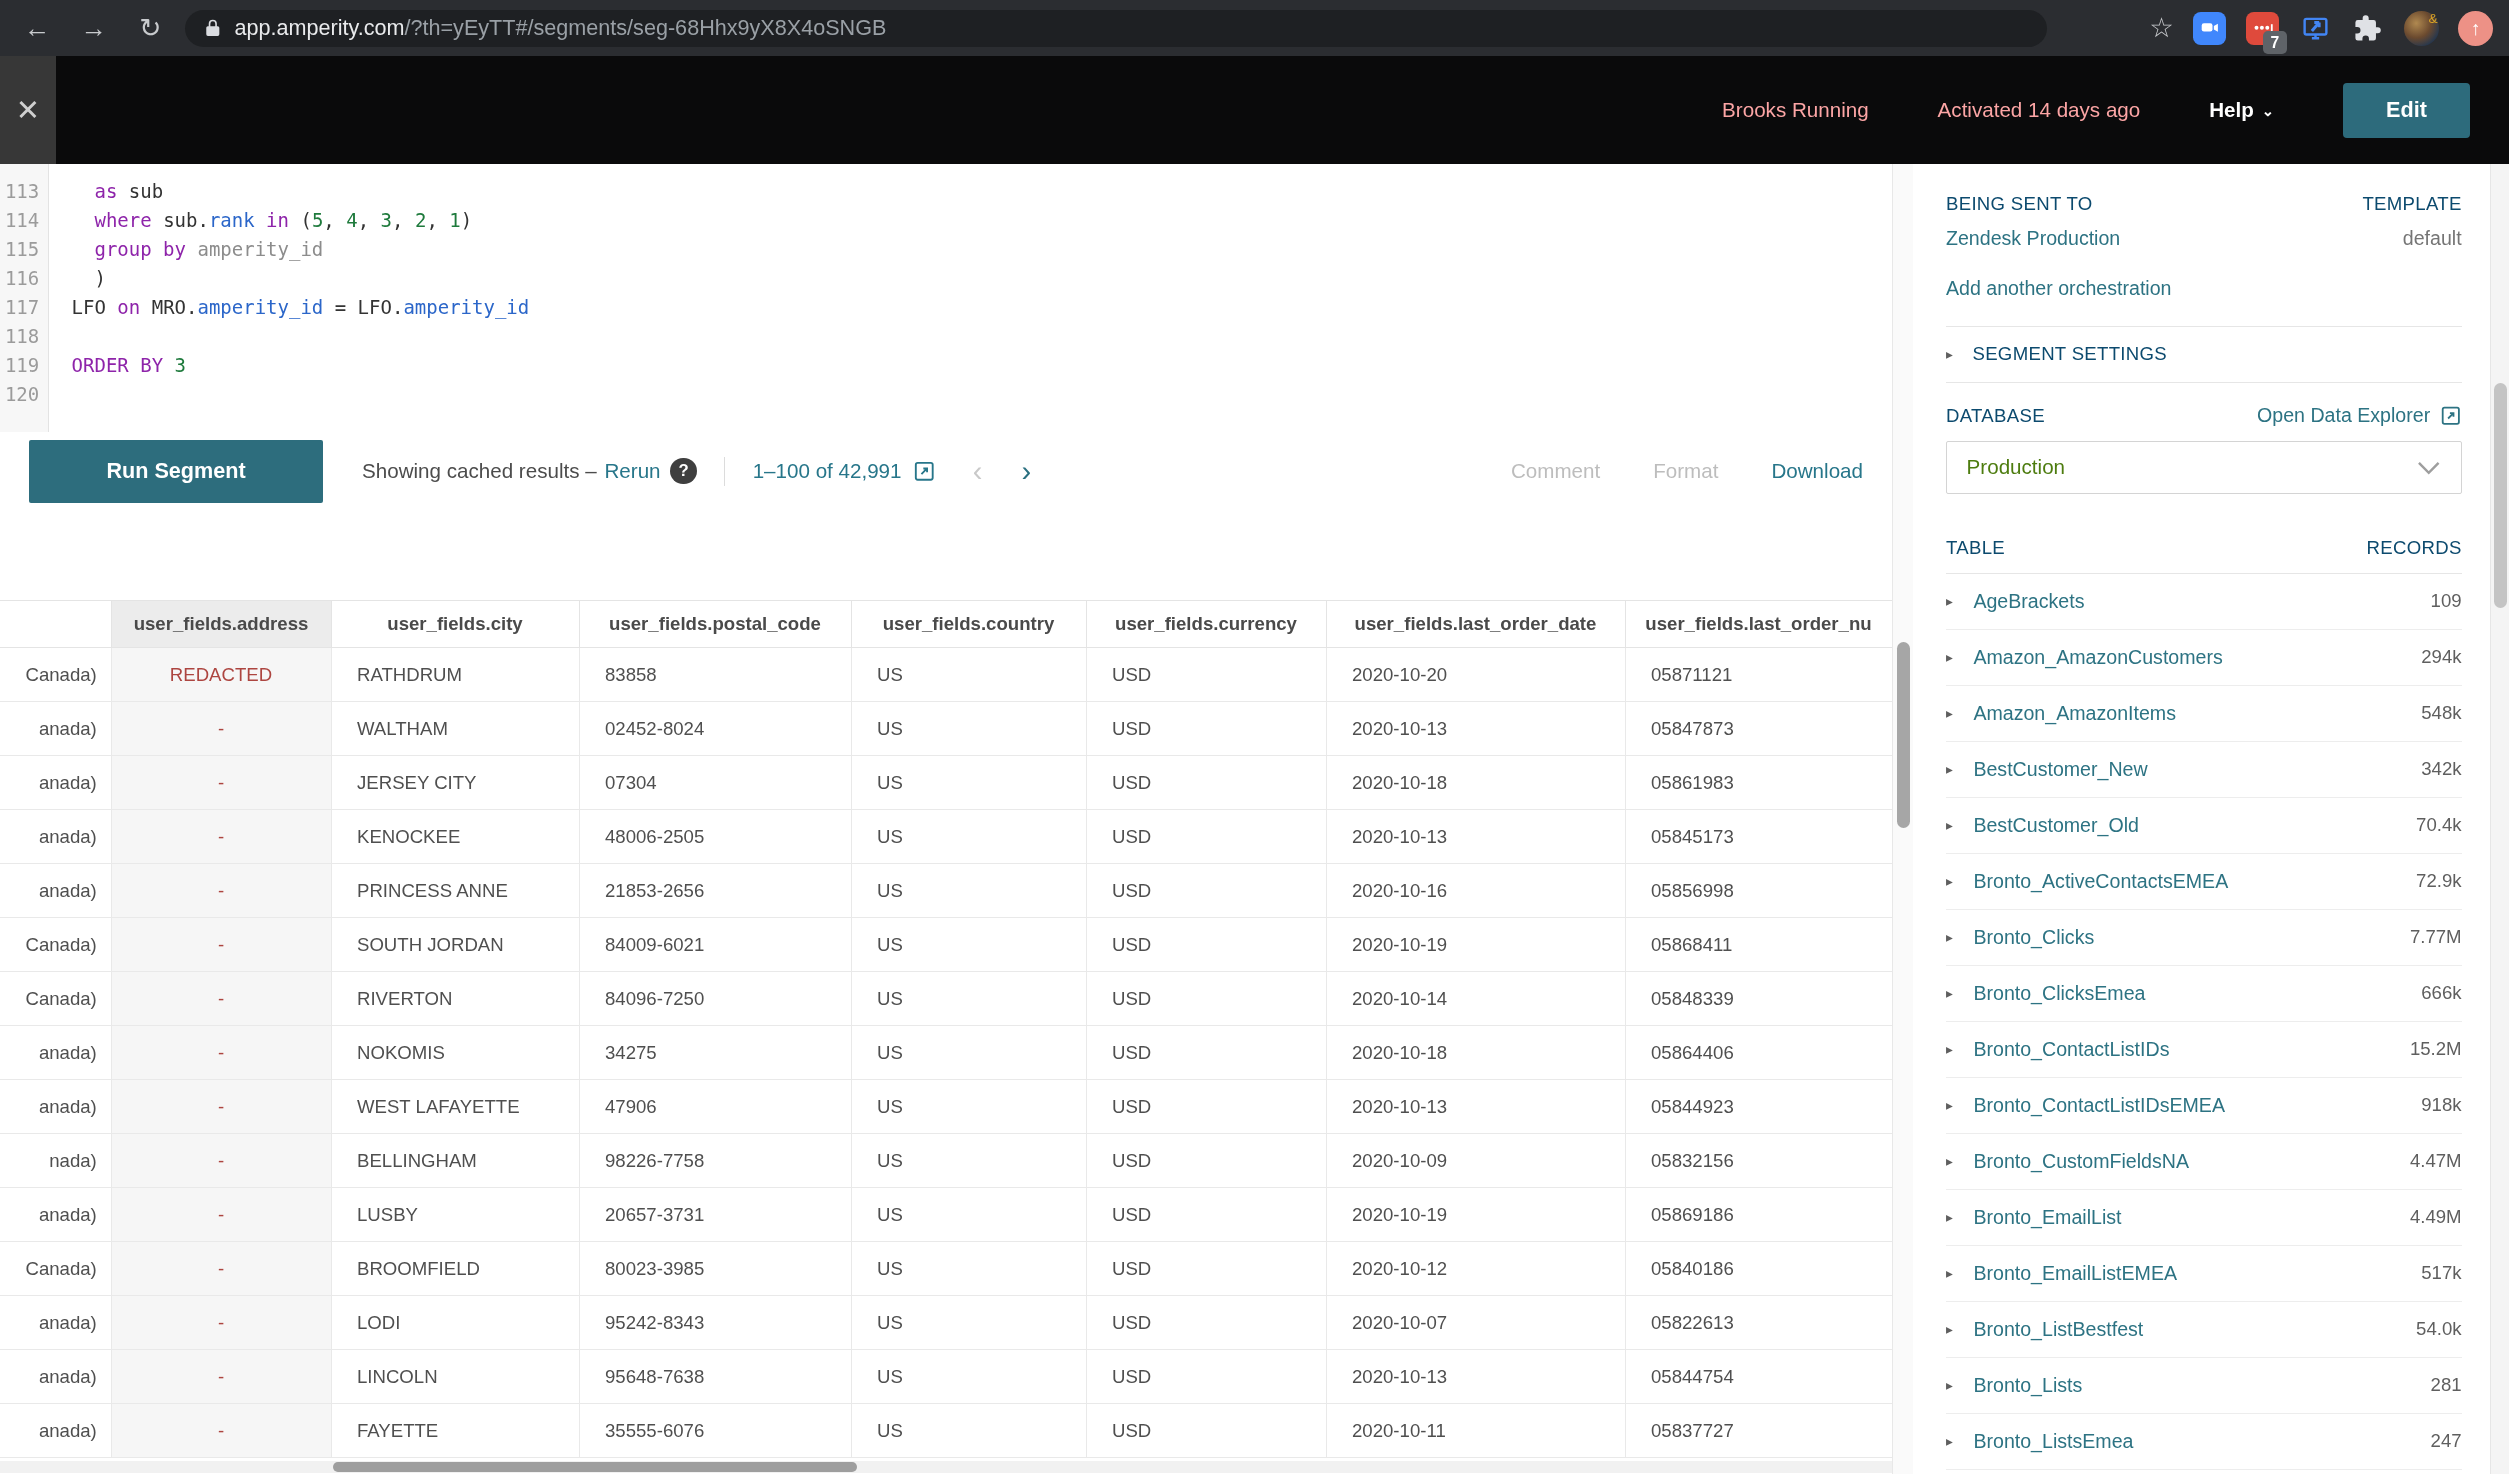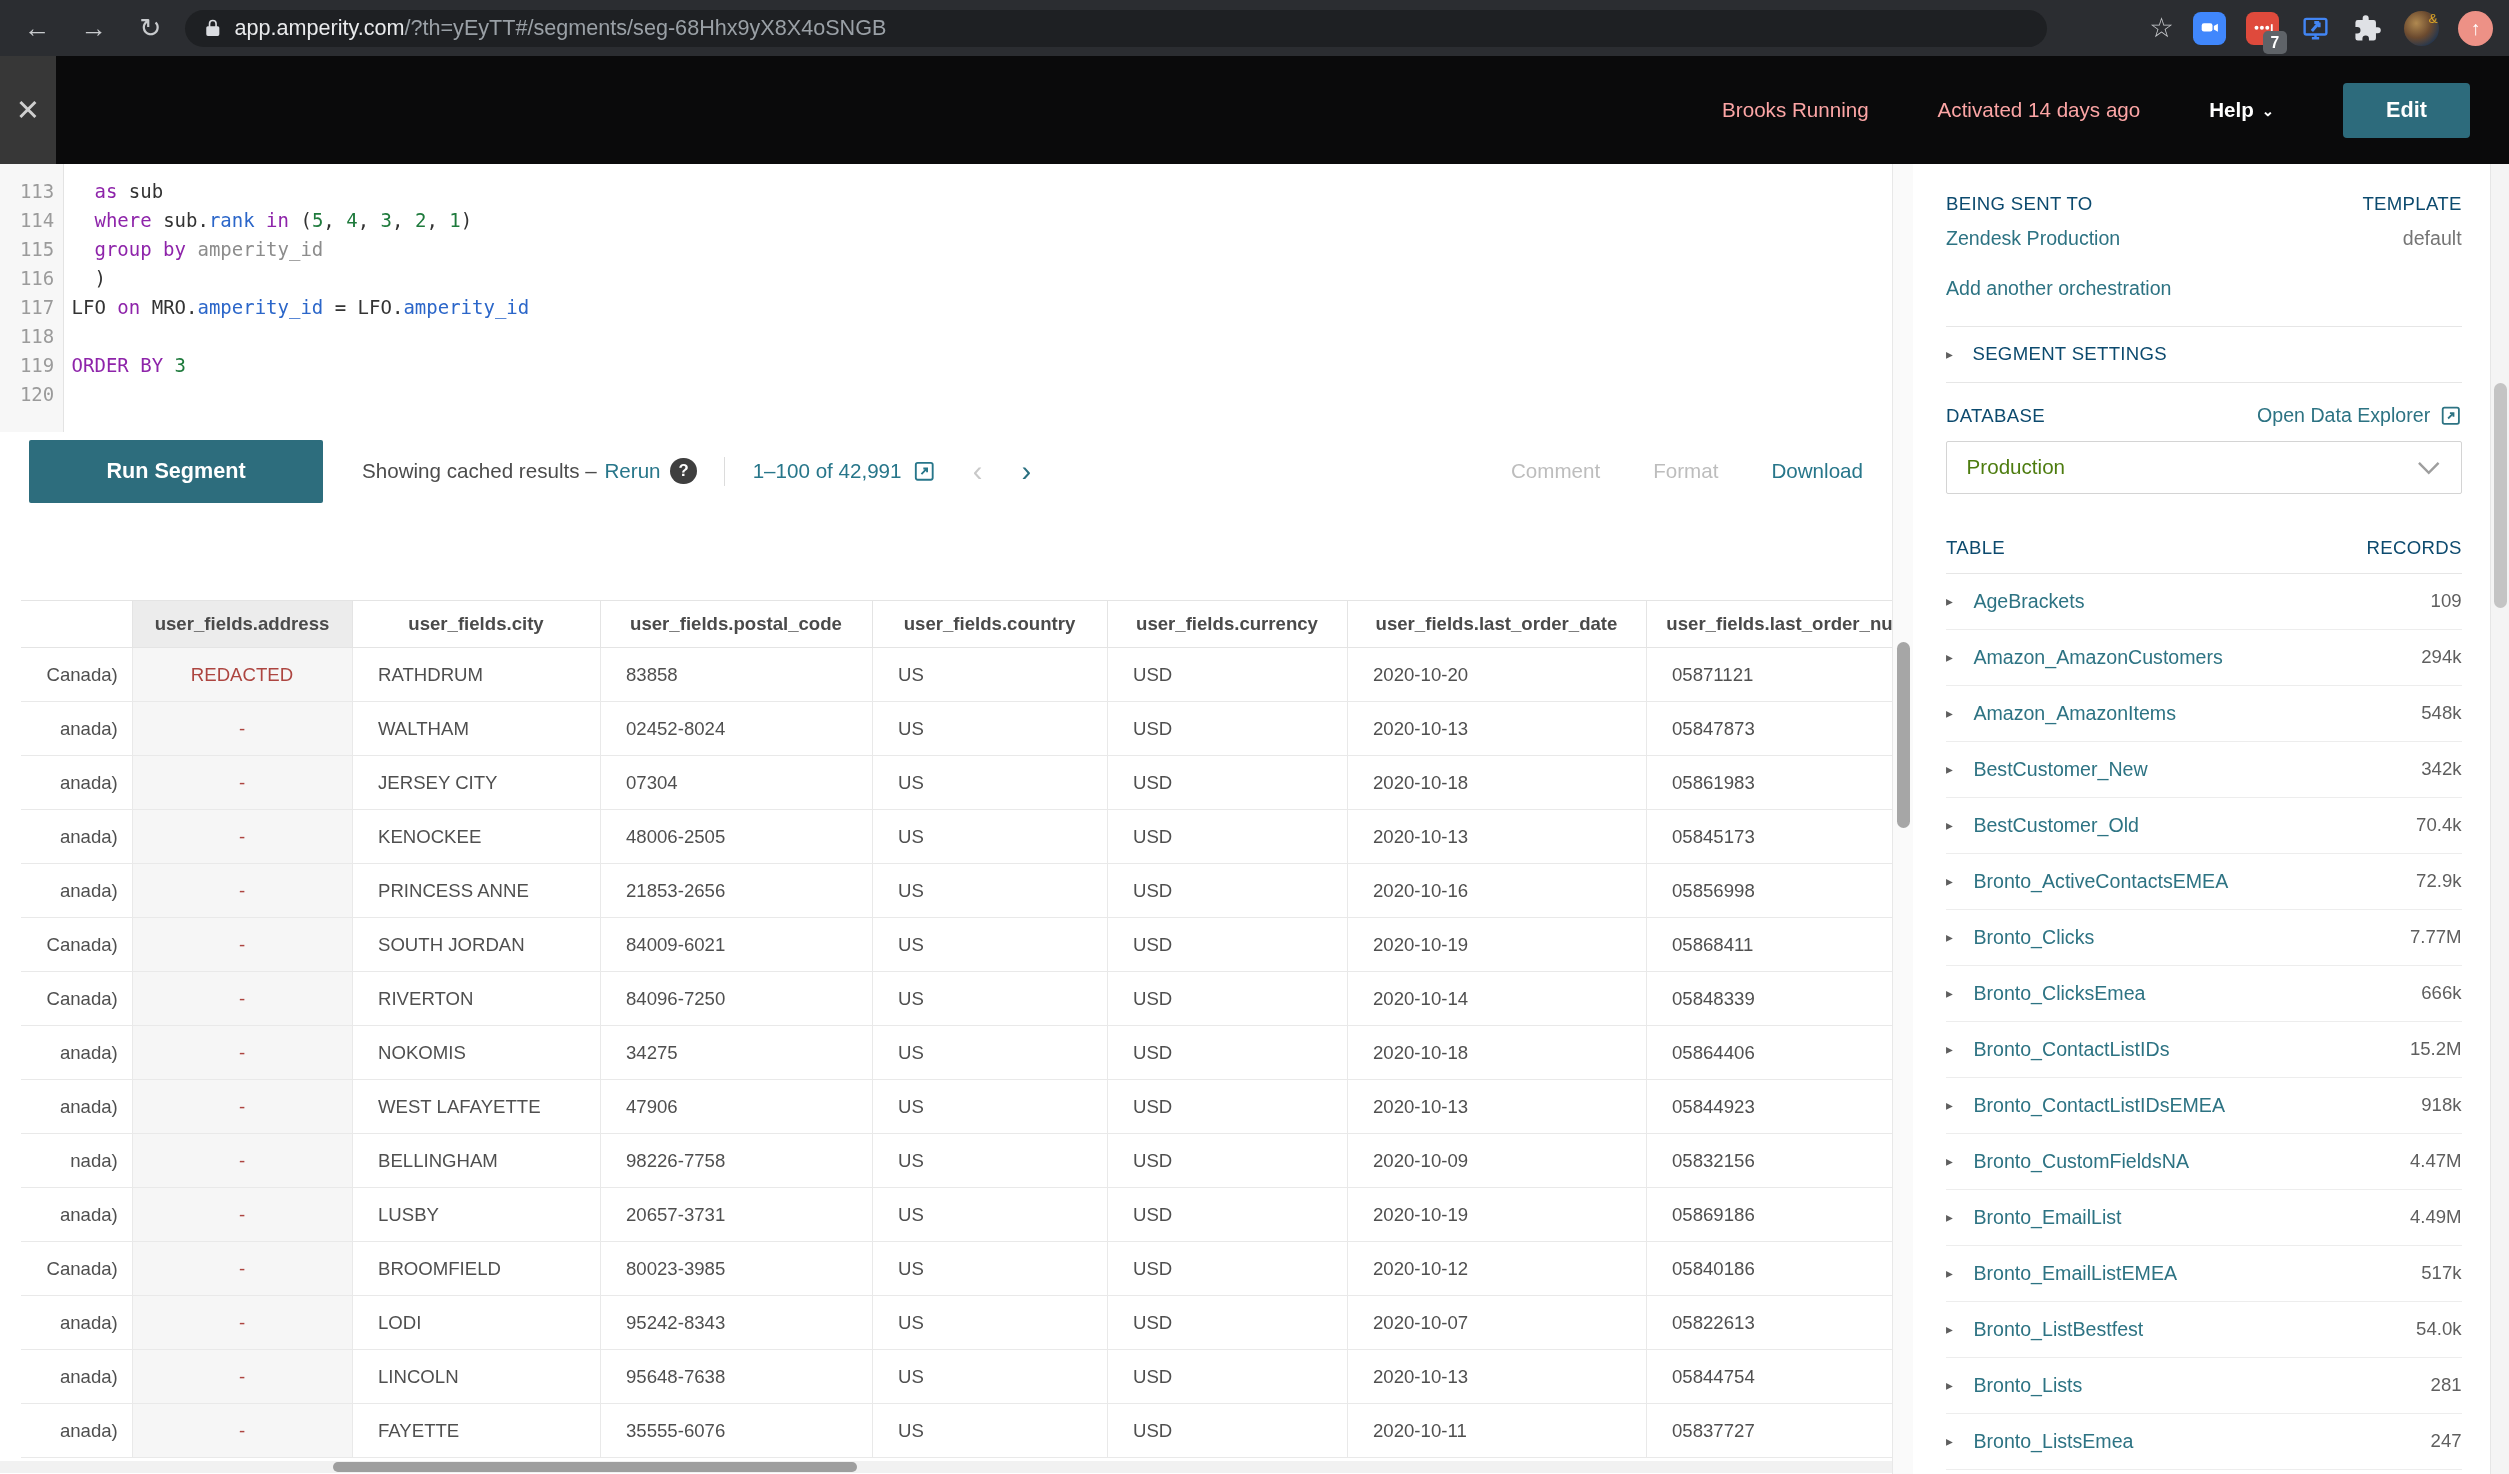--- a/index.html
+++ b/index.html
@@ -45,21 +45,21 @@
   .help { color:#fff; font-size:20.6px; font-weight:bold; display:flex; align-items:center; gap:7.8px; cursor:pointer; }
   .help .chev { font-size:14.7px; }
   .edit-btn { width:127px; height:55px; background:#2d6b7c; border-radius:3.9px; color:#fff;
     font-size:21.6px; font-weight:bold; display:flex; align-items:center; justify-content:center; cursor:pointer; }
 
   
   .main { position:absolute; left:0; top:164px; width:1892px; height:1310px; background:#fff; overflow:hidden; }
 
   .editor { position:absolute; left:0; top:0; width:100%; height:268px;
     font-family:"DejaVu Sans Mono","Liberation Mono",monospace; font-size:19px; }
-  .gutter { position:absolute; left:0; top:0; bottom:0; width:64px; background:#f7f7f7;
+  .gutter { position:absolute; left:0; top:0; bottom:0; width:49px; background:#f7f7f7;
     border-right:1px solid #e3e3e3; padding-top:12.7px; color:#9b9b9b; text-align:right; }
   .line-num { height:29px; line-height:29px; padding-right:8.8px; }
   .code-area { position:absolute; left:50px; top:0; right:0; bottom:0; padding:12.7px 0 0 21.6px;
     color:#333; white-space:pre; cursor:text; }
   .code-line { height:29px; line-height:29px; }
   .tok-kw { color:#8e24aa; }
   .tok-num { color:#1e7a3c; }
   .tok-prop { color:#2b66c9; }
   .tok-dim { color:#8c8c8c; }
 
@@ -74,21 +74,21 @@
     font-size:16.7px; font-weight:bold; display:flex; align-items:center; justify-content:center; margin-left:9.8px; }
   .vline { width:1px; height:29px; background:#dcdcdc; margin:0 27.4px; }
   .range { color:#27768a; font-size:20.6px; display:flex; align-items:center; gap:11.8px; cursor:pointer; }
   .pager { display:flex; gap:39px; margin-left:37px; font-size:29px; }
   .pg-prev { color:#c9c9c9; }
   .pg-next { color:#2a7080; cursor:pointer; }
   .tb-links { margin-left:auto; display:flex; gap:53px; padding-right:29px; font-size:20.6px; }
   .lnk-dis { color:#bdbdbd; }
   .lnk { color:#27768a; cursor:pointer; }
 
-  .tablewrap { position:absolute; left:0; top:436px;padding-left:21px; }
+  .tablewrap { position:absolute; left:0; top:436px; }
   table { border-collapse:collapse; table-layout:fixed; width:1892px; font-size:18.6px; color:#4f4f4f; }
   th { height:47px; font-size:18.6px; font-weight:bold; color:#4a4a4a; background:#fff;
     border:1px solid #e4e4e4; border-left:none; text-align:center; overflow:hidden; white-space:nowrap; }
   th.hl { background:#ececec; }
   td { height:54px; border:1px solid #e9e9e9; border-left:none; padding-left:25.5px;
     overflow:hidden; white-space:nowrap; }
   td.c0 { text-align:right; padding:0 13.7px 0 0; }
   td.hl { background:#f6f6f6; text-align:center; padding:0; color:#ad4540;margin-left:23px; }
 
   .hscroll { position:absolute; left:0; top:1297px; width:1892px; height:11.8px; background:#f1f1f1; }

